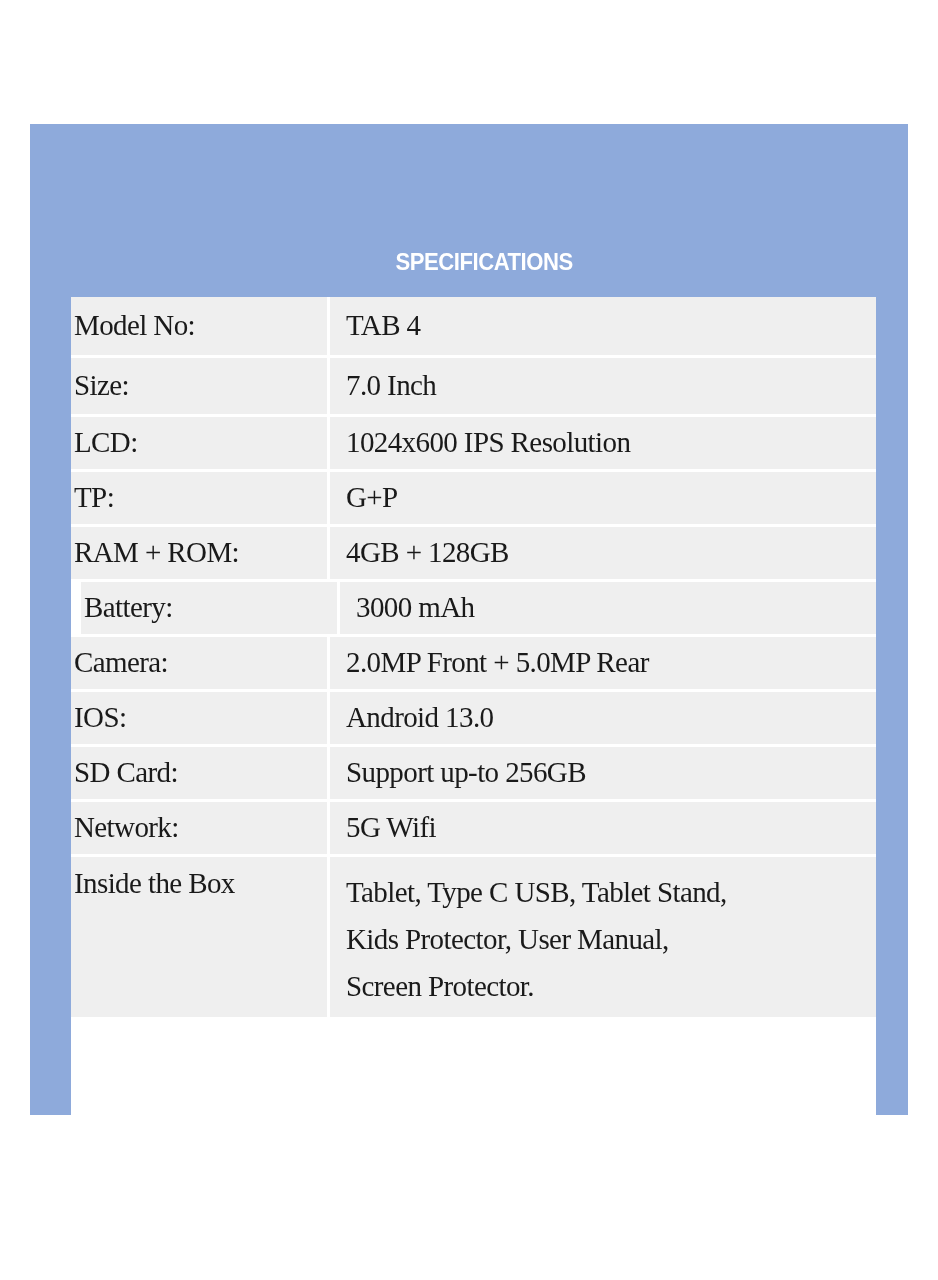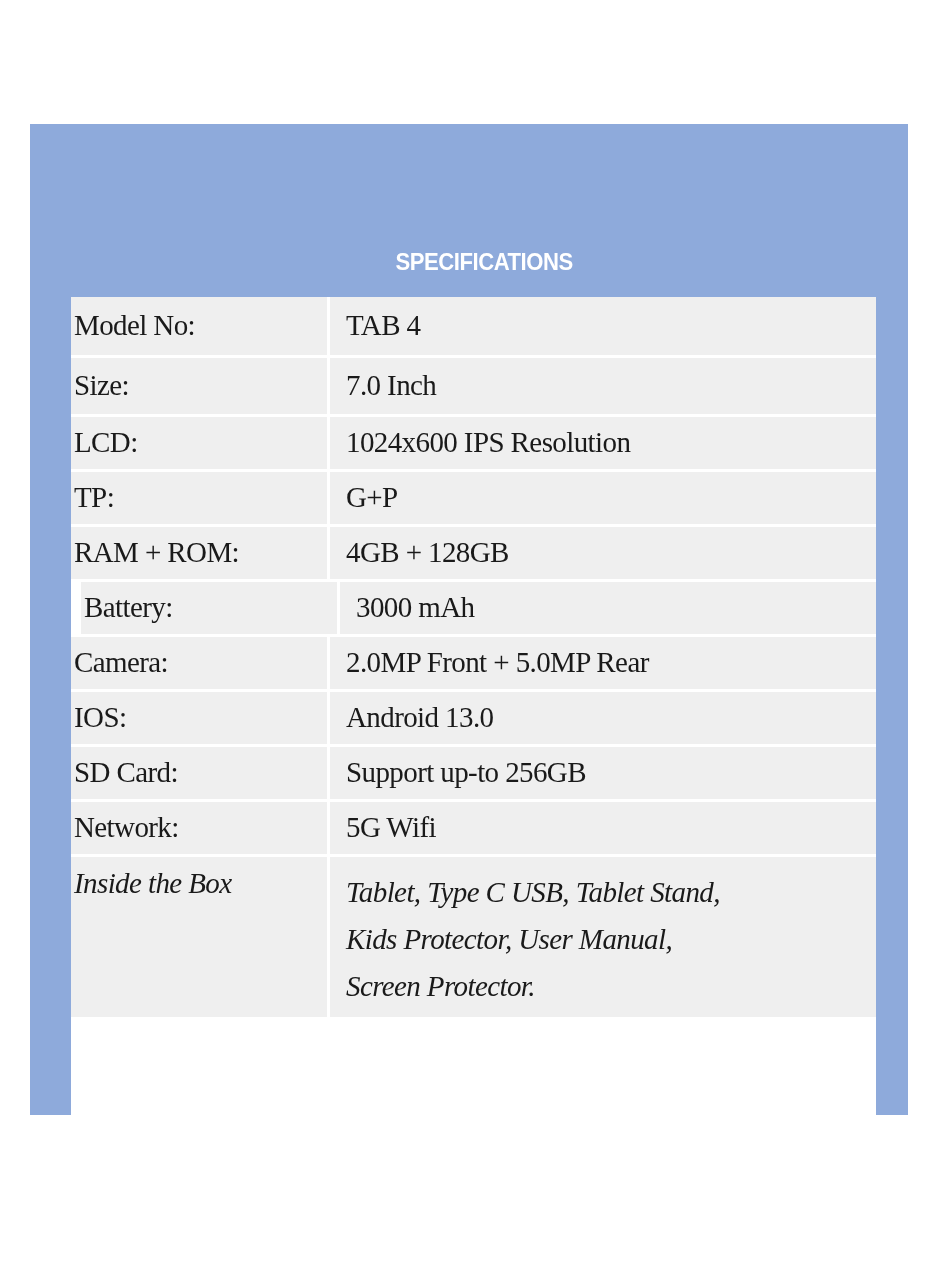--- a/index.html
+++ b/index.html
@@ -118,21 +118,21 @@
     <div class="cell value">Android 13.0</div>
   </div>
   <div class="row" style="height:55px; line-height:50px;">
     <div class="cell label">SD Card:</div>
     <div class="cell value">Support up-to 256GB</div>
   </div>
   <div class="row" style="height:55px; line-height:50px;">
     <div class="cell label">Network:</div>
     <div class="cell value">5G Wifi</div>
   </div>
-  <div class="row multi" style="height:160px; border-bottom:none;font-style:italic;">
+  <div class="row multi" style="height:160px; border-bottom:none;">
     <div class="cell label" style="line-height:36px;">Inside the Box</div>
     <div class="cell value">
       <div>Tablet, Type C USB, Tablet Stand,</div>
       <div>Kids Protector, User Manual,</div>
       <div>Screen Protector.</div>
     </div>
   </div>
 </div>
 
 </body></html>

